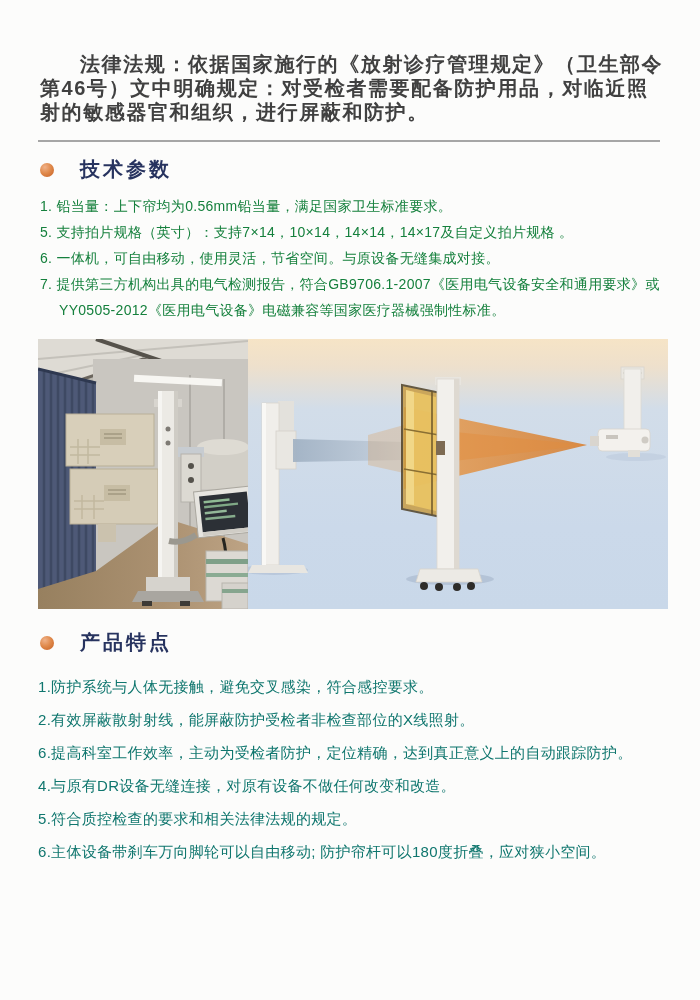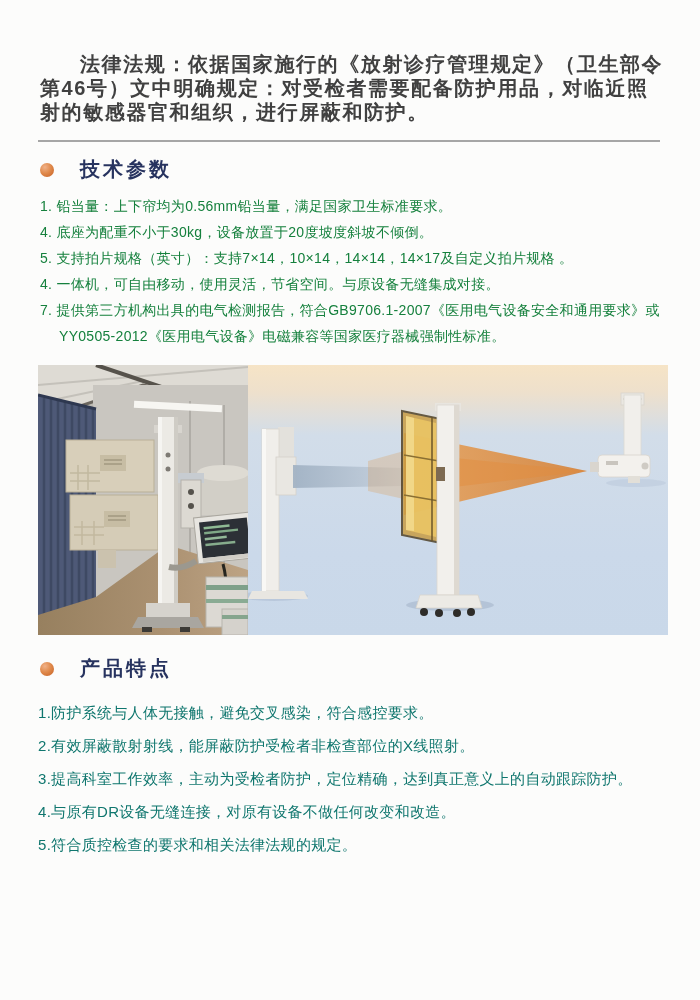--- a/index.html
+++ b/index.html
@@ -69,23 +69,22 @@
 
 <hr class="divider">
 
 <div class="section-header">
   <span class="dot"></span>
   <h2 class="section-title">技术参数</h2>
 </div>
 
 <div class="spec-list">
   <div class="spec-item">1. 铅当量：上下帘均为0.56mm铅当量，满足国家卫生标准要求。</div>
-  <div class="spec-item">4. 底座为配重不小于30kg，设备放置于20度坡度斜坡不倾倒。</div>
   <div class="spec-item">5. 支持拍片规格（英寸）：支持7×14，10×14，14×14，14×17及自定义拍片规格 。</div>
-  <div class="spec-item">4. 一体机，可自由移动，使用灵活，节省空间。与原设备无缝集成对接。</div>
+  <div class="spec-item">6. 一体机，可自由移动，使用灵活，节省空间。与原设备无缝集成对接。</div>
   <div class="spec-item">7. 提供第三方机构出具的电气检测报告，符合GB9706.1-2007《医用电气设备安全和通用要求》或YY0505-2012《医用电气设备》电磁兼容等国家医疗器械强制性标准。</div>
 </div>
 
 <svg class="illustration" viewBox="0 0 630 270" xmlns="http://www.w3.org/2000/svg">
   <defs>
     <clipPath id="photoClip">
         <rect x="0" y="0" width="210" height="270"></rect>
       </clipPath>
     <clipPath id="renderClip">
         <rect x="210" y="0" width="420" height="270"></rect>
@@ -266,16 +265,17 @@
 </svg>
 
 <div class="section-header" style="margin-top:20px;text-align:right;">
   <span class="dot"></span>
   <h2 class="section-title">产品特点</h2>
 </div>
 
 <div class="feature-list">
   <div class="feature-item">1.防护系统与人体无接触，避免交叉感染，符合感控要求。</div>
   <div class="feature-item">2.有效屏蔽散射射线，能屏蔽防护受检者非检查部位的X线照射。</div>
-  <div class="feature-item">3.提高科室工作效率，主动为受检者防护，定位精确，达到真正意义上的自动跟踪防护。</div>
+  <div class="feature-item">6.提高科室工作效率，主动为受检者防护，定位精确，达到真正意义上的自动跟踪防护。</div>
   <div class="feature-item">4.与原有DR设备无缝连接，对原有设备不做任何改变和改造。</div>
   <div class="feature-item">5.符合质控检查的要求和相关法律法规的规定。</div>
+  <div class="feature-item">6.主体设备带刹车万向脚轮可以自由移动; 防护帘杆可以180度折叠，应对狭小空间。</div>
 </div>
 
 </body></html>

